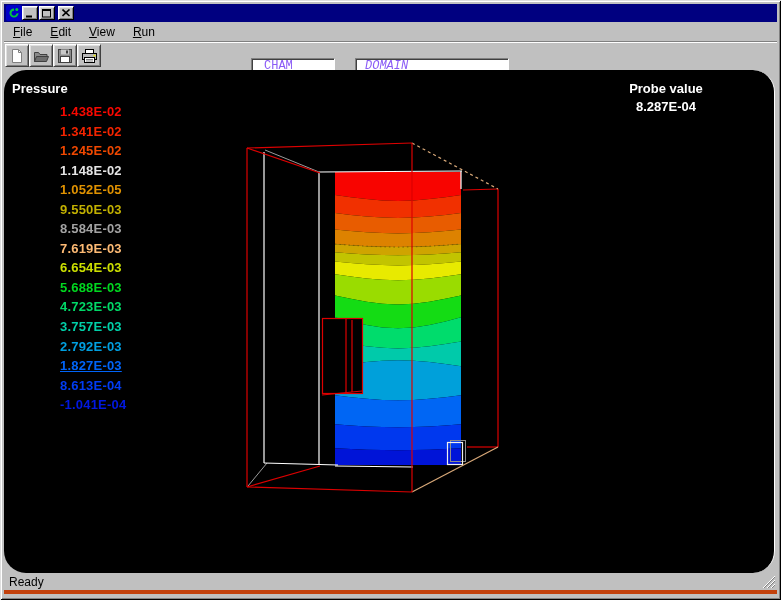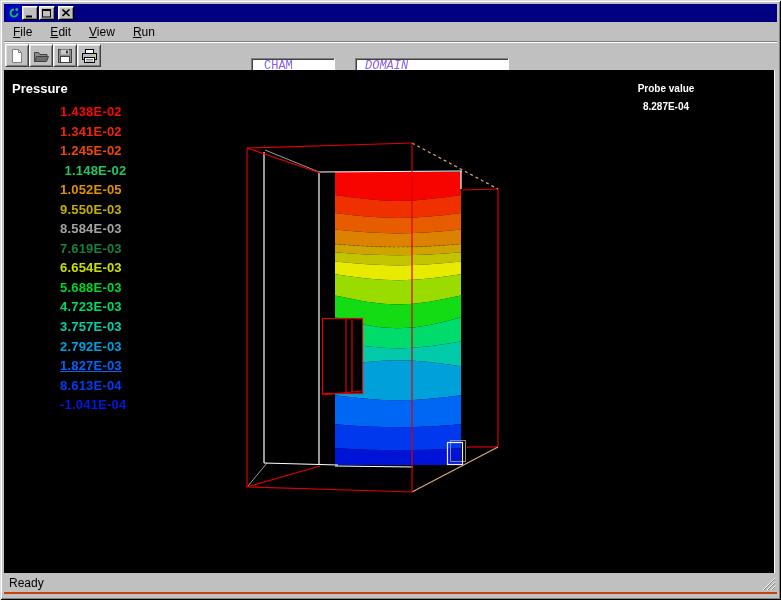--- a/index.html
+++ b/index.html
@@ -62,38 +62,38 @@
     font-family:"Liberation Mono","DejaVu Sans Mono",monospace;
     font-size:12px;color:#8b5cf6;box-sizing:content-box;padding:0 0 0 12px;
     line-height:15px;
     margin-top:12px;
   }
   #field-cham{left:247px;width:70px;}
   #field-domain{left:351px;width:143px;padding-left:9px;font-style:italic;}
   
   .viewport{
     position:absolute;left:4px;top:70px;width:770px;height:503px;
-    background:#000000;border-right:1px solid #ffffff;box-sizing:content-box;
+    background:#000000;border-right:1px solid #ffffff;box-sizing:content-box;border-radius:22px;
   }
   .scene-svg{position:absolute;left:0;top:0;}
   .legend{
     position:absolute;left:8px;top:11px;
     font-weight:bold;font-size:13px;line-height:15px;color:#ffffff;
   }
   .legend-title{margin-bottom:6px;}
   .legend-row{line-height:19.55px;font-size:13px;letter-spacing:0.2px;margin-left:48px;}
   .probe{
     position:absolute;left:582px;top:11px;width:160px;text-align:center;
-    color:#ffffff;font-weight:bold;font-size:10px;line-height:15px;
+    color:#ffffff;font-weight:bold;font-size:13px;line-height:15px;
   }
   .probe-value{margin-top:3px;}
   
   .statusbar{
     position:absolute;left:4px;top:573px;width:773px;height:21px;
-    background:#c0c0c0;border-bottom:2px solid #c2410c;box-sizing:border-box;
+    background:#c0c0c0;border-bottom:4px solid #c2410c;box-sizing:border-box;
     display:flex;align-items:center;font-size:12px;color:#000;
   }
   .status-text{margin-left:5px;}
   .grip{position:absolute;right:1px;bottom:1px;width:16px;height:16px;}
   u{text-decoration:underline;}
 </style>
 </head>
 <body>
 
 <div class="window">
@@ -233,25 +233,25 @@
         <rect x="443.5" y="372.5" width="15" height="22" stroke="#efefef" stroke-width="1.2"></rect>
       </g>
     </svg>
 
     <div class="legend">
       <div class="legend-title">Pressure</div>
       <div id="legend-rows">
           <div class="legend-row" style="color: rgb(248, 8, 0);">1.438E-02</div>
           <div class="legend-row" style="color: rgb(244, 36, 0);">1.341E-02</div>
           <div class="legend-row" style="color: rgb(240, 72, 0);">1.245E-02</div>
-          <div class="legend-row" style="color: #22c55e; text-align: right;">1.148E-02</div>
+          <div class="legend-row" style="color: #e5e5e5;">1.148E-02</div>
           <div class="legend-row" style="color: rgb(224, 146, 0);">1.052E-05</div>
           <div class="legend-row" style="color: rgb(194, 176, 0);">9.550E-03</div>
           <div class="legend-row" style="color: #a3a3a3;">8.584E-03</div>
-          <div class="legend-row" style="color: #15803d;">7.619E-03</div>
+          <div class="legend-row" style="color: #fdba74;">7.619E-03</div>
           <div class="legend-row" style="color: rgb(204, 224, 0);">6.654E-03</div>
           <div class="legend-row" style="color: rgb(0, 216, 32);">5.688E-03</div>
           <div class="legend-row" style="color: rgb(0, 216, 104);">4.723E-03</div>
           <div class="legend-row" style="color: rgb(0, 207, 168);">3.757E-03</div>
           <div class="legend-row" style="color: rgb(0, 159, 224);">2.792E-03</div>
           <div class="legend-row" style="color: rgb(0, 100, 248); text-decoration: underline;">1.827E-03</div>
           <div class="legend-row" style="color: rgb(0, 60, 244);">8.613E-04</div>
           <div class="legend-row" style="color: rgb(0, 24, 224);">-1.041E-04</div>
         </div>
     </div>

